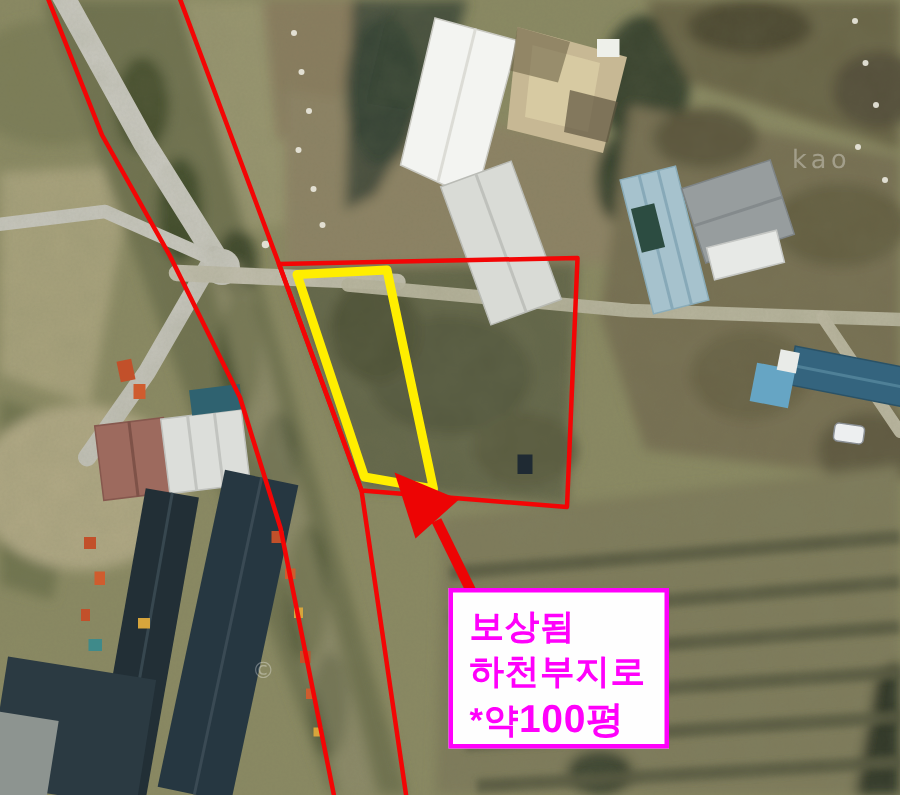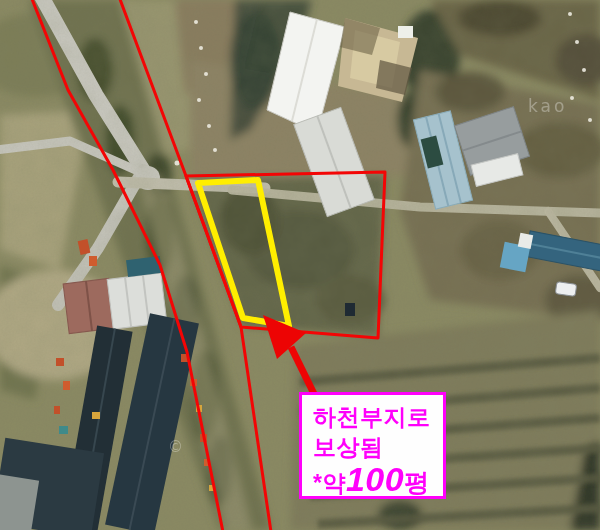--- a/index.html
+++ b/index.html
@@ -16,21 +16,21 @@
     border:3px solid var(--label-magenta,#ff00ff);
     color:var(--label-magenta,#ff00ff);
     padding:7px 4px 0 11px;
     font-weight:800;
     line-height:30px;
     font-size:23px;
     letter-spacing:0.5px;
     white-space:nowrap;
   }
   .label-box .l3{line-height:34px;}
-  .label-box .l3 .big{font-size:34px;font-style:italic;}
+  .label-box .l3 .big{font-size:26px;}
   .label-box .l3 .suffix{font-size:25px;}
   .wm{fill:#ffffff;opacity:0.32;font-family:"DejaVu Sans",sans-serif;}
 </style>
 </head>
 <body>
 
 <div class="stage">
 <svg width="600" height="530" viewBox="0 0 600 530">
   <defs>
     <filter id="soft" x="-10%" y="-10%" width="120%" height="120%">
@@ -233,17 +233,17 @@
     <polygon points="198,183 258,180 289,326 243,318" style="stroke:var(--highlight-yellow)" stroke-width="6"></polygon>
   </g>
 
   <g>
     <path d="M291,347 L317,400" style="stroke:var(--arrow-red)" stroke-width="7" fill="none"></path>
     <polygon points="263,315 306,333 277,359" style="fill:var(--arrow-red)"></polygon>
   </g>
 </svg>
 
 <div class="label-box">
+  <div>보상됨</div>
   <div>하천부지로</div>
-  <div>보상됨</div>
   <div class="l3"><span>*약</span><span class="big">100</span><span class="suffix">평</span></div>
 </div>
 </div>
 
 </body></html>

